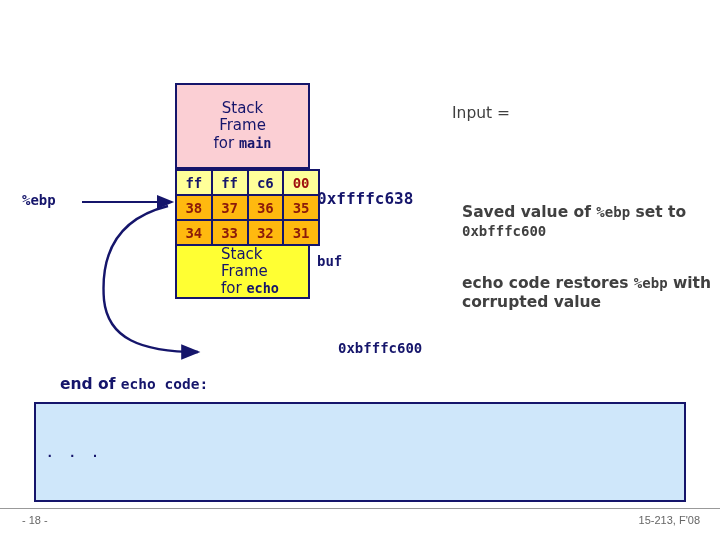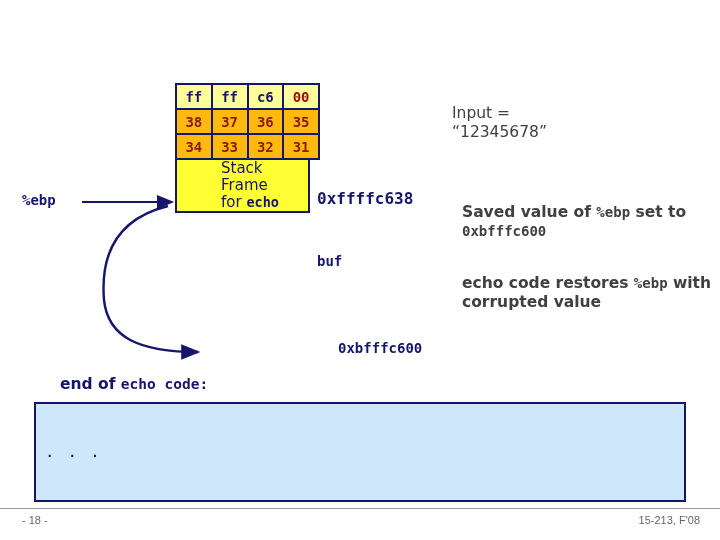--- a/index.html
+++ b/index.html
@@ -278,20 +278,25 @@
 
     <line x1="82" y1="202" x2="172" y2="202" stroke="#15156b" stroke-width="2.2" marker-end="url(#ah)"></line>
 
     <path d="M 168 206 C 120 218, 100 250, 104 300 C 108 338, 140 352, 198 352" fill="none" stroke="#15156b" stroke-width="2.4" marker-end="url(#ah)"></path>
   </svg>
 
   <div class="ebp-label">%ebp</div>
 
   <div class="stack-wrap">
 
+    <div class="sf-main">
+      <span class="sf-line comic">Stack</span>
+      <span class="sf-line comic">Frame</span>
+      <span class="sf-line"><span class="comic">for </span><span class="mono">main</span></span>
+    </div>
 
     <table class="bytes">
       <tbody>
         <tr class="row-yellow">
           <td>ff</td>
           <td>ff</td>
           <td>c6</td>
           <td class="hl">00</td>
         </tr>
         <tr class="row-orange">
@@ -314,21 +319,20 @@
       <span class="sf-line"><span class="comic">for </span><span class="mono">echo</span></span>
     </div>
   </div>
 
   <div class="addr-right">0xffffc638</div>
   <div class="buf-label">buf</div>
   <div class="addr-bottom">0xbfffc600</div>
 
   <div class="ann ann-input">
     <div>Input =</div>
-    <div>“12345678”</div>
   </div>
 
   <div class="ann ann-saved"><span>Saved value of </span><span class="m">%ebp</span><span> set to </span><span class="m">0xbfffc600</span></div>
 
   <div class="ann ann-echo"><span>echo code restores </span><span class="m">%ebp</span><span> with corrupted value</span></div>
 
   <div class="endof"><span class="b">end of </span><span class="m">echo code:</span></div>
 
   <div class="codebox">
     <span class="code-line">.  .  .</span>

